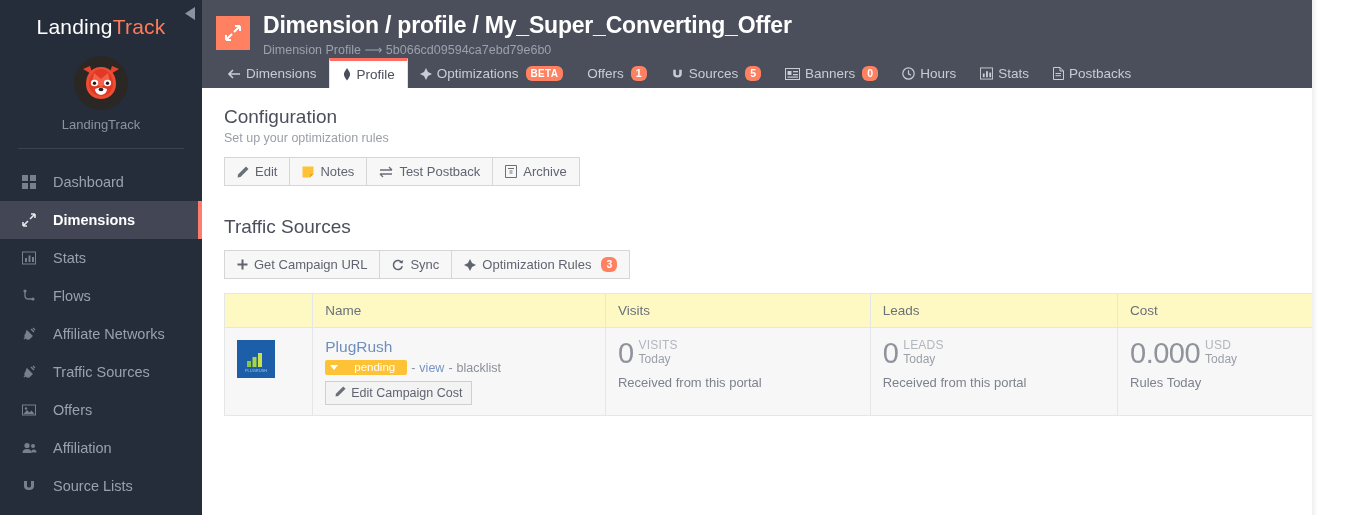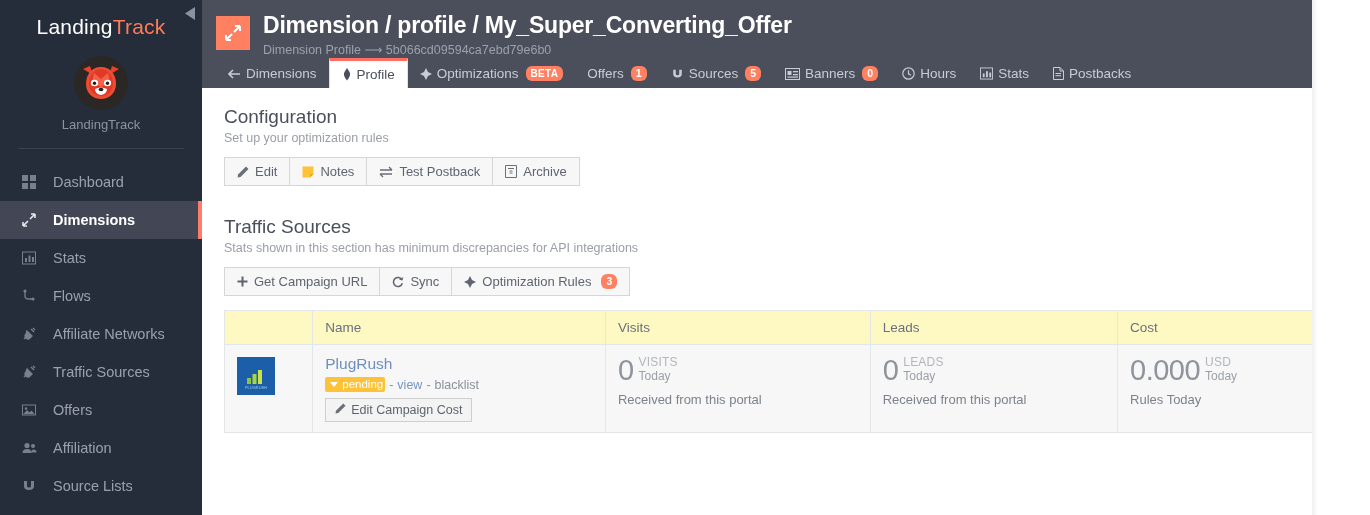--- a/index.html
+++ b/index.html
@@ -192,22 +192,22 @@
     width: 38px; height: 38px;
     background: #1c5fa8;
     display: flex; align-items: flex-end; justify-content: center;
     padding-bottom: 3px;
     margin-top: 2px;
   }
   .src-name { color: #6f8fbe; font-size: 15.5px; line-height: 18px; }
   .name-sub { margin-top: 4px; font-size: 12.5px; color: #8a8f99; display: flex; align-items: center; gap: 4px; flex-wrap: wrap;}
   .pending-badge {
     background: #fdc236; color: #ffffff;
-    font-size: 11.5px; padding: 1px 2px 2px 5px;
-    border-radius: 2px; display: inline-flex; align-items: center; gap: 4px;
+    font-size: 11.5px; padding: 1px 12px 2px 5px;
+    border-radius: 2px; display: inline-flex; align-items: center; gap: 16px;
   }
   .pending-badge .caret {
     width: 0; height: 0;
     border-left: 4px solid transparent;
     border-right: 4px solid transparent;
     border-top: 5px solid #ffffff;
   }
   .lnk { color: #7595c4; cursor: pointer; }
   .lnk-muted { color: #8a8f99; cursor: pointer; }
   .mini-btn {
@@ -540,21 +540,20 @@
             <span>Archive</span>
           </div>
 
         </div>
       </div>
 
       <div class="spacer-32"></div>
 
       <div>
         <div class="sec-title">Traffic Sources</div>
-        <div class="sec-sub">Stats shown in this section has minimum discrepancies for API integrations</div>
         <div class="btn-group">
 
           <div class="btn">
             <span class="b-icon">
               <svg width="11" height="11" viewBox="0 0 11 11">
                   <path d="M5.5 0.5 L5.5 10.5 M0.5 5.5 L10.5 5.5" stroke="#5f6470" stroke-width="2"></path>
                 </svg>
             </span>
             <span>Get Campaign URL</span>
           </div>

